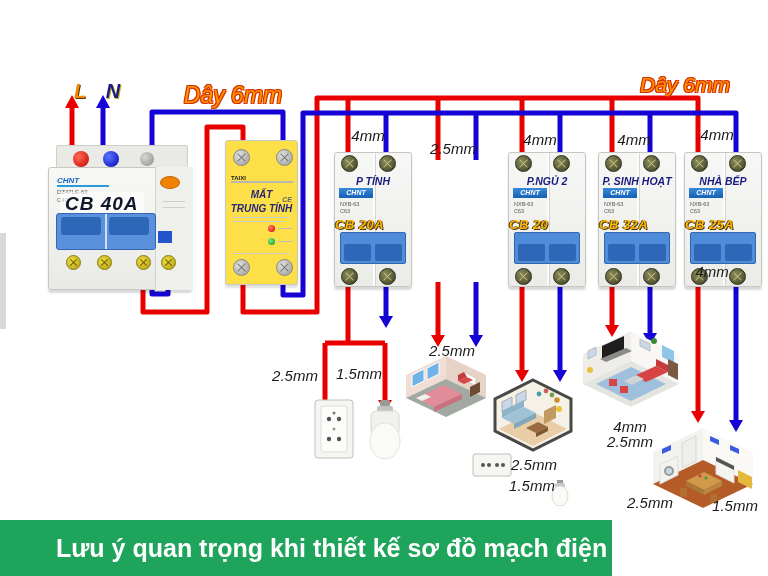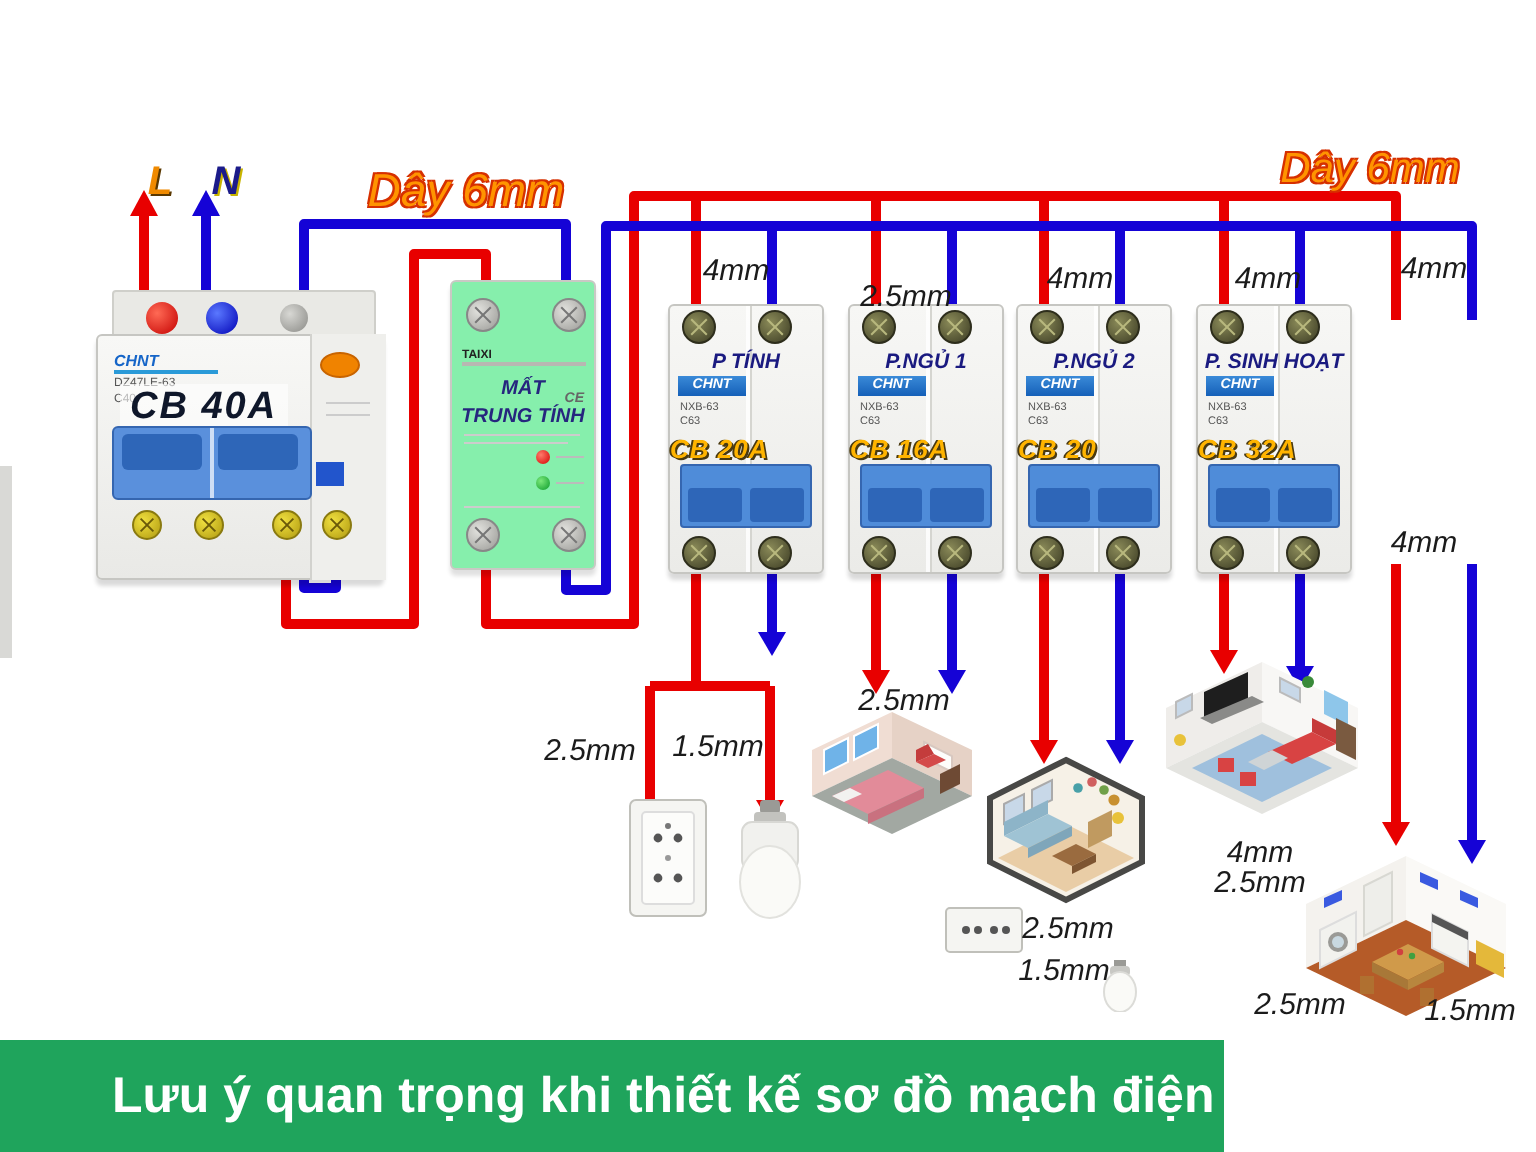--- a/index.html
+++ b/index.html
@@ -51,21 +51,21 @@
                    background:#f08300;border:1px solid #c86400;}
   .maincb .toggle{position:absolute;left:8px;top:70px;width:98px;height:35px;background:#5a90dc;border-radius:3px;
                   border:1px solid #34form66b0;border:1px solid #3566b0;}
   .maincb .handle{position:absolute;top:3px;width:40px;height:18px;background:#2e66b8;border-radius:3px;}
   .maincb .handle.l{left:4px;} .maincb .handle.r{left:52px;}
   .maincb .seam{position:absolute;left:48px;top:0;width:2px;height:35px;background:rgba(255,255,255,.7);}
   .maincb .bluesq{position:absolute;left:110px;top:88px;width:14px;height:12px;background:#2255cc;}
   .fineprint{position:absolute;background:#ccc;height:1px;}
 
   
-  .mtt{left:225px;top:140px;width:73px;height:145px;background:#86efac;border:1px solid #c9c9c4;
+  .mtt{left:225px;top:140px;width:73px;height:145px;background:#fde047;border:1px solid #c9c9c4;
        border-radius:3px;box-sizing:border-box;box-shadow:0 3px 2px rgba(0,0,0,.12);}
   .mtt .brandrow{position:absolute;left:5px;top:34px;font-size:6px;font-weight:bold;color:#222;
                  border-bottom:2px solid #b8b8b2;width:62px;}
   .mtt .title{position:absolute;left:0;top:47px;width:100%;text-align:center;font-size:10px;font-weight:bold;
               font-style:italic;color:#26267e;white-space:pre-line;line-height:1.4;}
   .mtt .ce{position:absolute;right:5px;top:55px;font-size:7px;font-style:italic;color:#666;font-weight:bold;}
   .led{position:absolute;width:7px;height:7px;border-radius:50%;}
   .led.red{left:42px;top:84px;background:radial-gradient(circle at 35% 35%,#ff7a6a,#d40000);}
   .led.green{left:42px;top:97px;background:radial-gradient(circle at 35% 35%,#7ae87a,#0a9a2a);}
   .ledtxt{position:absolute;left:52px;width:14px;height:1px;background:#bbb;}
@@ -223,38 +223,20 @@
     <div class="b-amp">CB 20A</div>
     <div class="b-toggle">
       <div class="b-handle l"></div>
       <div class="b-handle r"></div>
     </div>
     <div class="seam"></div>
     <div class="b-screw screw bl"></div>
     <div class="b-screw screw br"></div>
   </div>
     </div>
-  <div class="breaker-slot bs1">
-      <div class="breaker">
-    <div class="b-screw screw tl"></div>
-    <div class="b-screw screw tr"></div>
-    <div class="b-room">P.NGỦ 1</div>
-    <div class="b-brand">CHNT</div>
-    <div class="b-model">NXB-63
-C63</div>
-    <div class="b-amp">CB 16A</div>
-    <div class="b-toggle">
-      <div class="b-handle l"></div>
-      <div class="b-handle r"></div>
-    </div>
-    <div class="seam"></div>
-    <div class="b-screw screw bl"></div>
-    <div class="b-screw screw br"></div>
-  </div>
-    </div>
   <div class="breaker-slot bs2">
       <div class="breaker">
     <div class="b-screw screw tl"></div>
     <div class="b-screw screw tr"></div>
     <div class="b-room">P.NGỦ 2</div>
     <div class="b-brand">CHNT</div>
     <div class="b-model">NXB-63
 C63</div>
     <div class="b-amp">CB 20</div>
     <div class="b-toggle">
@@ -268,20 +250,38 @@
     </div>
   <div class="breaker-slot bs3">
       <div class="breaker">
     <div class="b-screw screw tl"></div>
     <div class="b-screw screw tr"></div>
     <div class="b-room">P. SINH HOẠT</div>
     <div class="b-brand">CHNT</div>
     <div class="b-model">NXB-63
 C63</div>
     <div class="b-amp">CB 32A</div>
+    <div class="b-toggle">
+      <div class="b-handle l"></div>
+      <div class="b-handle r"></div>
+    </div>
+    <div class="seam"></div>
+    <div class="b-screw screw bl"></div>
+    <div class="b-screw screw br"></div>
+  </div>
+    </div>
+  <div class="breaker-slot bs4">
+      <div class="breaker">
+    <div class="b-screw screw tl"></div>
+    <div class="b-screw screw tr"></div>
+    <div class="b-room">NHÀ BẾP</div>
+    <div class="b-brand">CHNT</div>
+    <div class="b-model">NXB-63
+C63</div>
+    <div class="b-amp">CB 25A</div>
     <div class="b-toggle">
       <div class="b-handle l"></div>
       <div class="b-handle r"></div>
     </div>
     <div class="seam"></div>
     <div class="b-screw screw bl"></div>
     <div class="b-screw screw br"></div>
   </div>
     </div>
 

